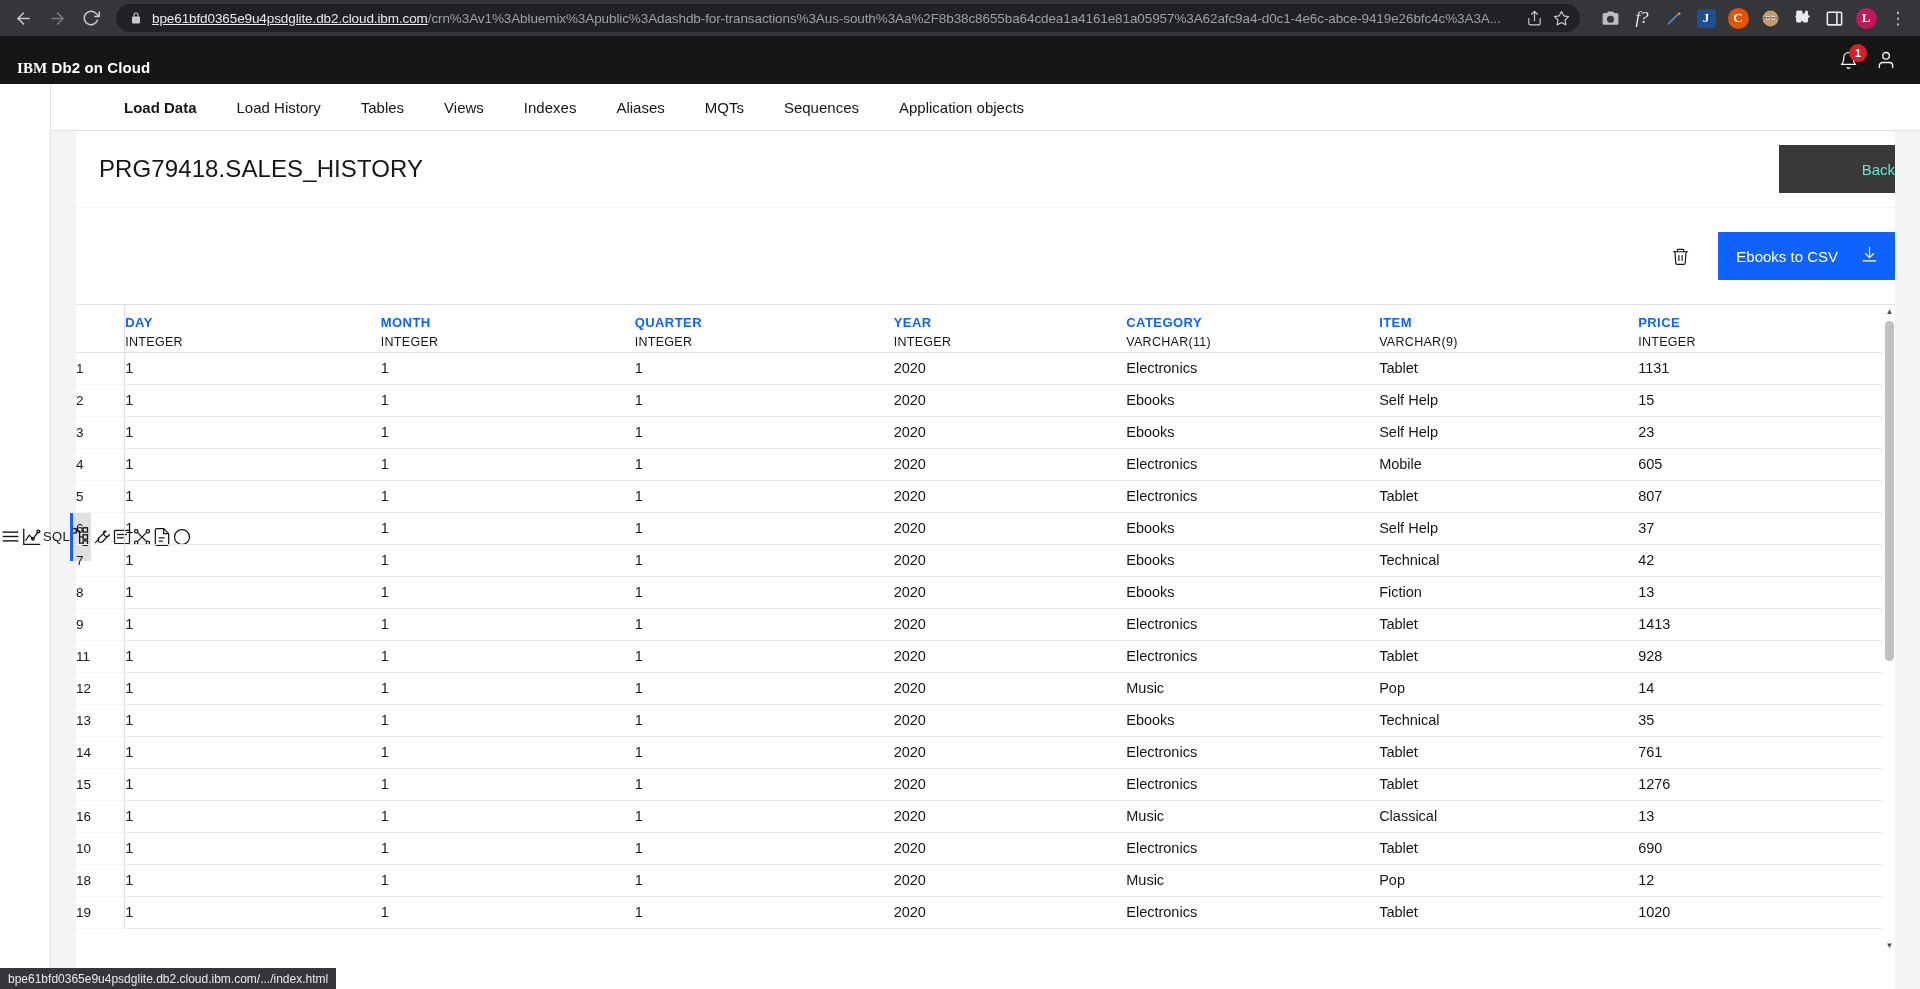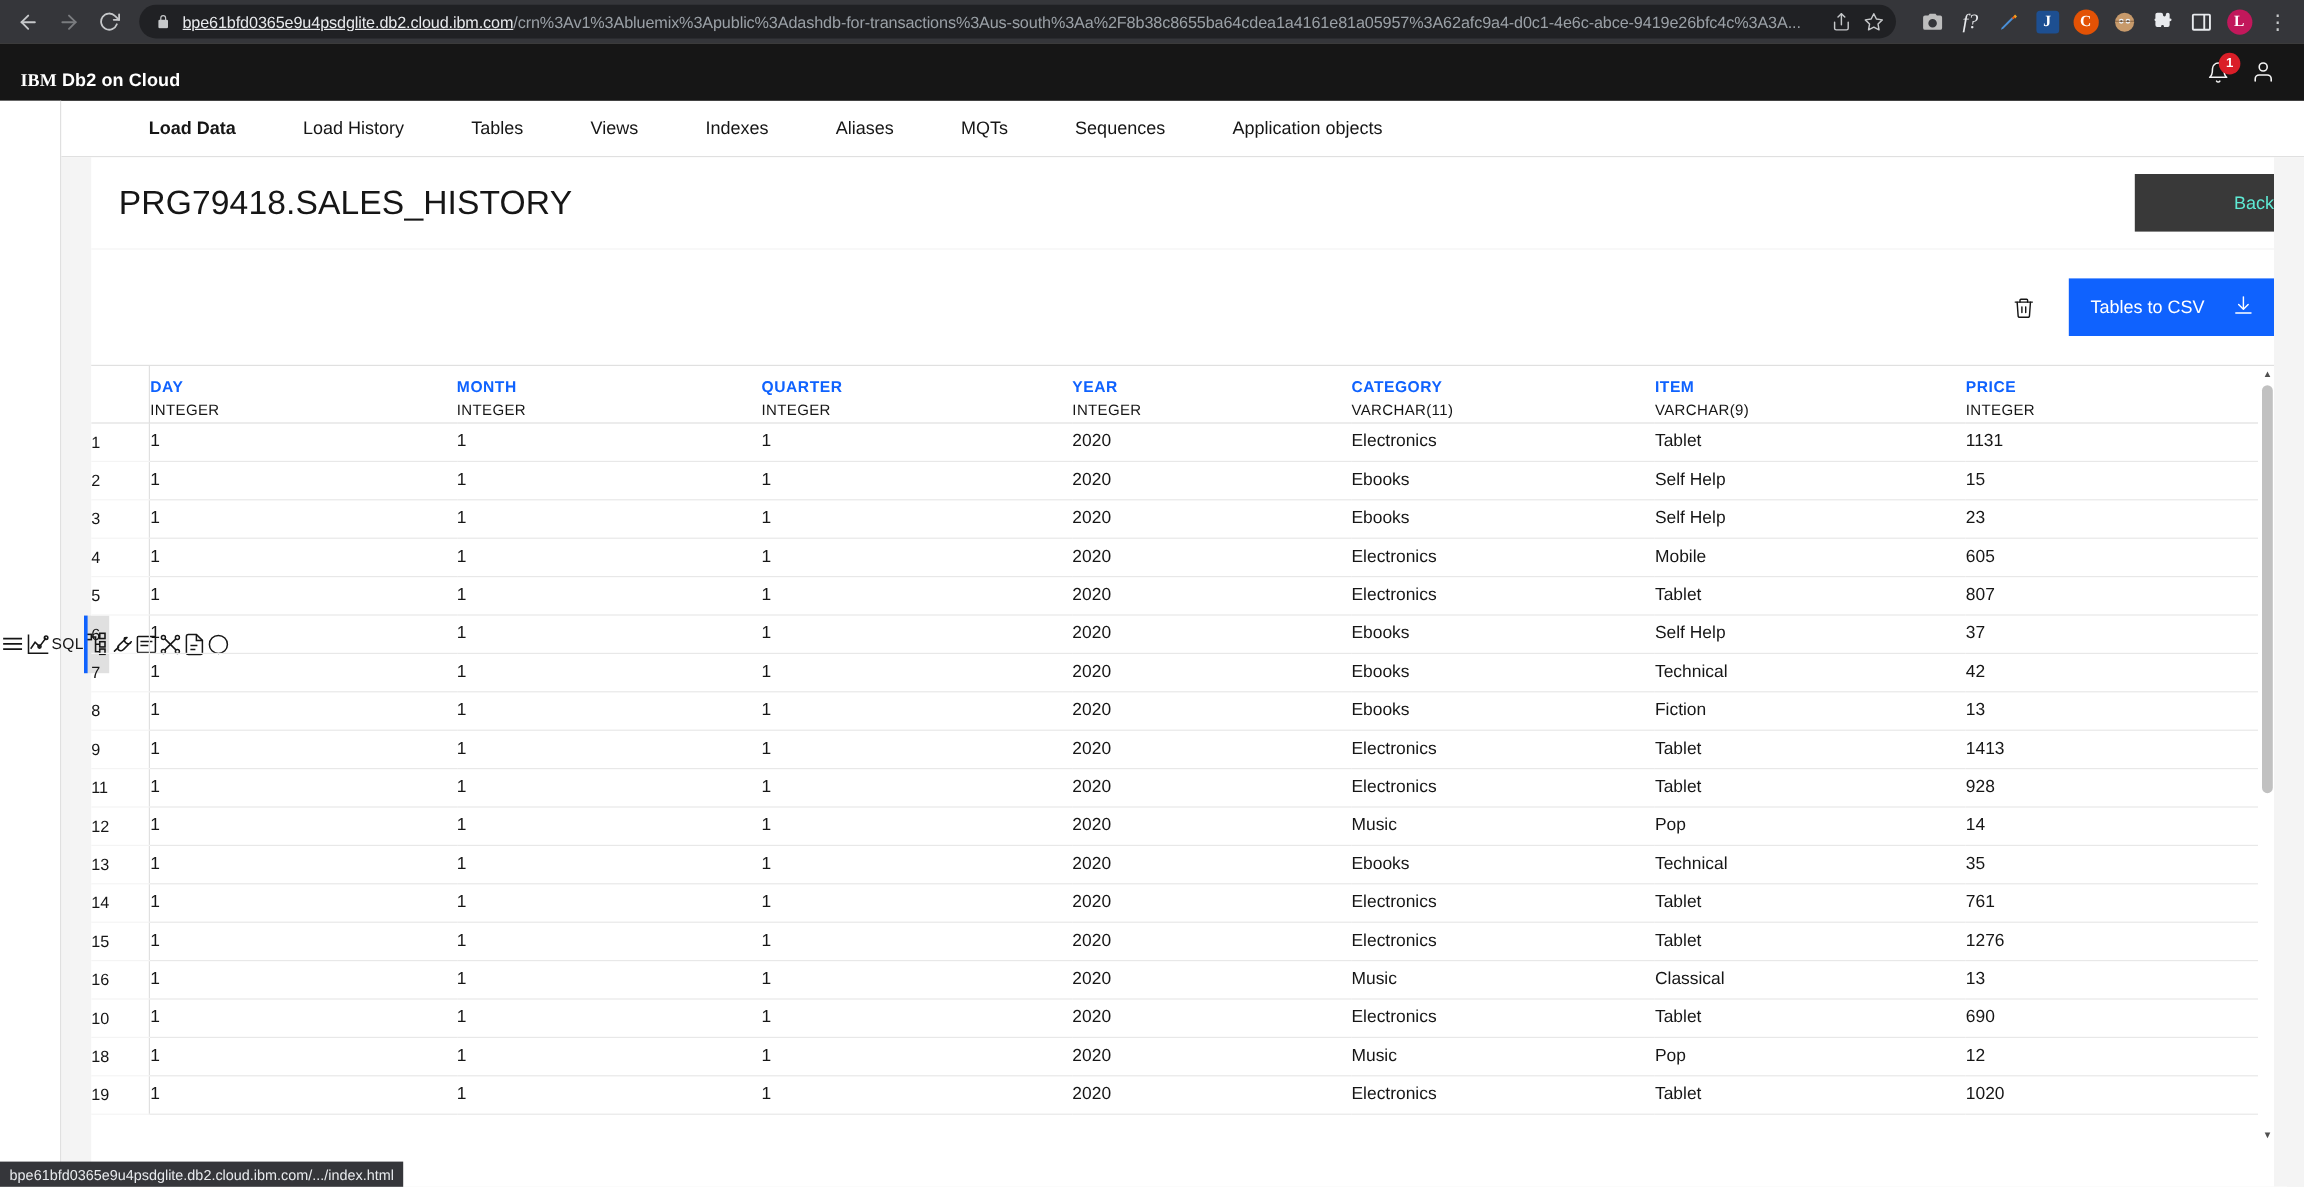--- a/index.html
+++ b/index.html
@@ -125,21 +125,21 @@
   }
   .rail-gap-a { height: 14px; }
   .rail-gap-b { flex: 1 1 auto; }
 
   .content { flex: 1 1 auto; display: flex; flex-direction: column; min-width: 0; }
 
   .tabs {
     height: 47px;
     display: flex;
     align-items: center;
-    gap: 16px;
+    gap: 0;
     padding-left: 53px;
     border-bottom: 1px solid #e0e0e0;
     background: #fff;
   }
   .tab {
     font-size: 15px;
     color: #161616;
     padding: 0 20px;
     height: 46px;
     display: flex; align-items: center;
@@ -156,21 +156,21 @@
   }
   .panel-head {
     height: 77px;
     display: flex;
     align-items: center;
     justify-content: space-between;
     padding: 0 0 0 23px;
     border-bottom: 1px solid #f4f4f4;
   }
   .table-title {
-    font-size: 28px;
+    font-size: 24px;
     color: #161616;
     font-weight: 400;
     letter-spacing: 0.1px;
   }
   .back-btn {
     background: #393939;
     color: #5eead4;
     border: none;
     height: 48px;
     width: 116px;
@@ -526,21 +526,21 @@
         <div class="toolbar">
           <button class="trash-btn">
             <svg width="19" height="19" viewBox="0 0 24 24" fill="none" stroke="currentColor" stroke-width="1.5" stroke-linecap="round">
                 <polyline points="3 6 5 6 21 6"></polyline>
                 <path d="M19 6l-1 14a2 2 0 0 1-2 2H8a2 2 0 0 1-2-2L5 6"></path>
                 <path d="M10 11v6M14 11v6"></path>
                 <path d="M8 6V4a1 1 0 0 1 1-1h6a1 1 0 0 1 1 1v2"></path>
               </svg>
           </button>
           <button class="export-btn">
-            <span>Tables to CSV</span>
+            <span>Ebooks to CSV</span>
             <span>
               <svg width="19" height="19" viewBox="0 0 24 24" fill="none" stroke="currentColor" stroke-width="1.5" stroke-linecap="round" stroke-linejoin="round">
                   <path d="M12 3v12"></path>
                   <polyline points="7 11 12 16 17 11"></polyline>
                   <line x1="4" y1="20" x2="20" y2="20"></line>
                 </svg>
             </span>
           </button>
         </div>
 

